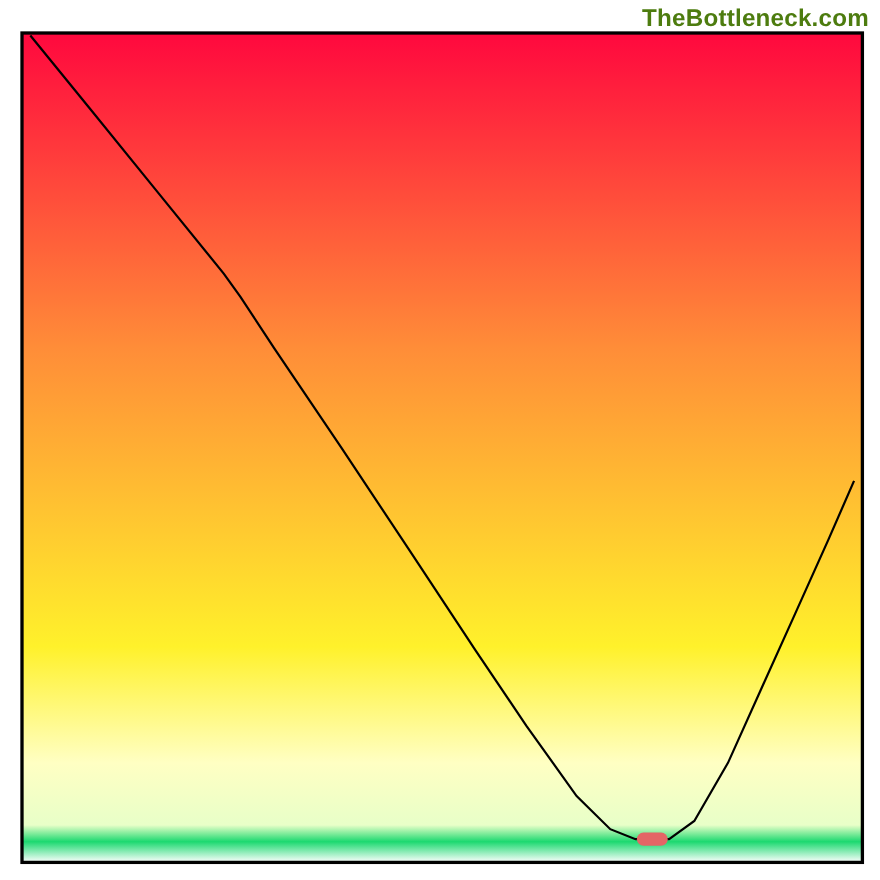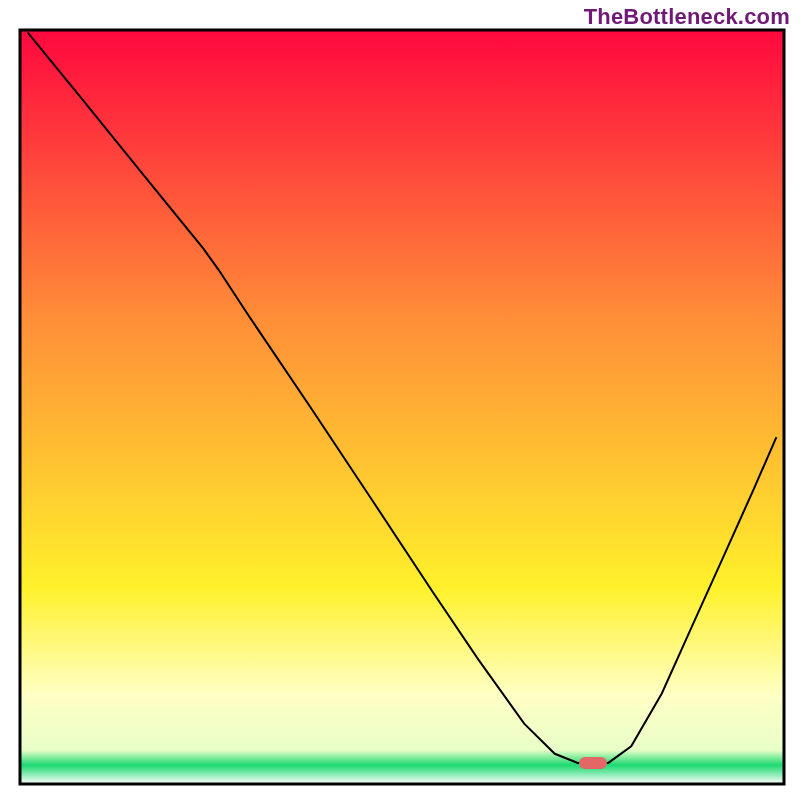--- a/index.html
+++ b/index.html
@@ -15,21 +15,21 @@
     position: relative;
     width: 800px;
     height: 800px;
   }
   .watermark {
     position: absolute;
     top: 4px;
     right: 10px;
     font-size: 22px;
     font-weight: 600;
-    color: #701a75;
+    color: #4d7c0f;
     letter-spacing: 0.2px;
     user-select: none;
   }
   svg.chart {
     display: block;
     width: 800px;
     height: 800px;
   }
   .curve {
     fill: none;

